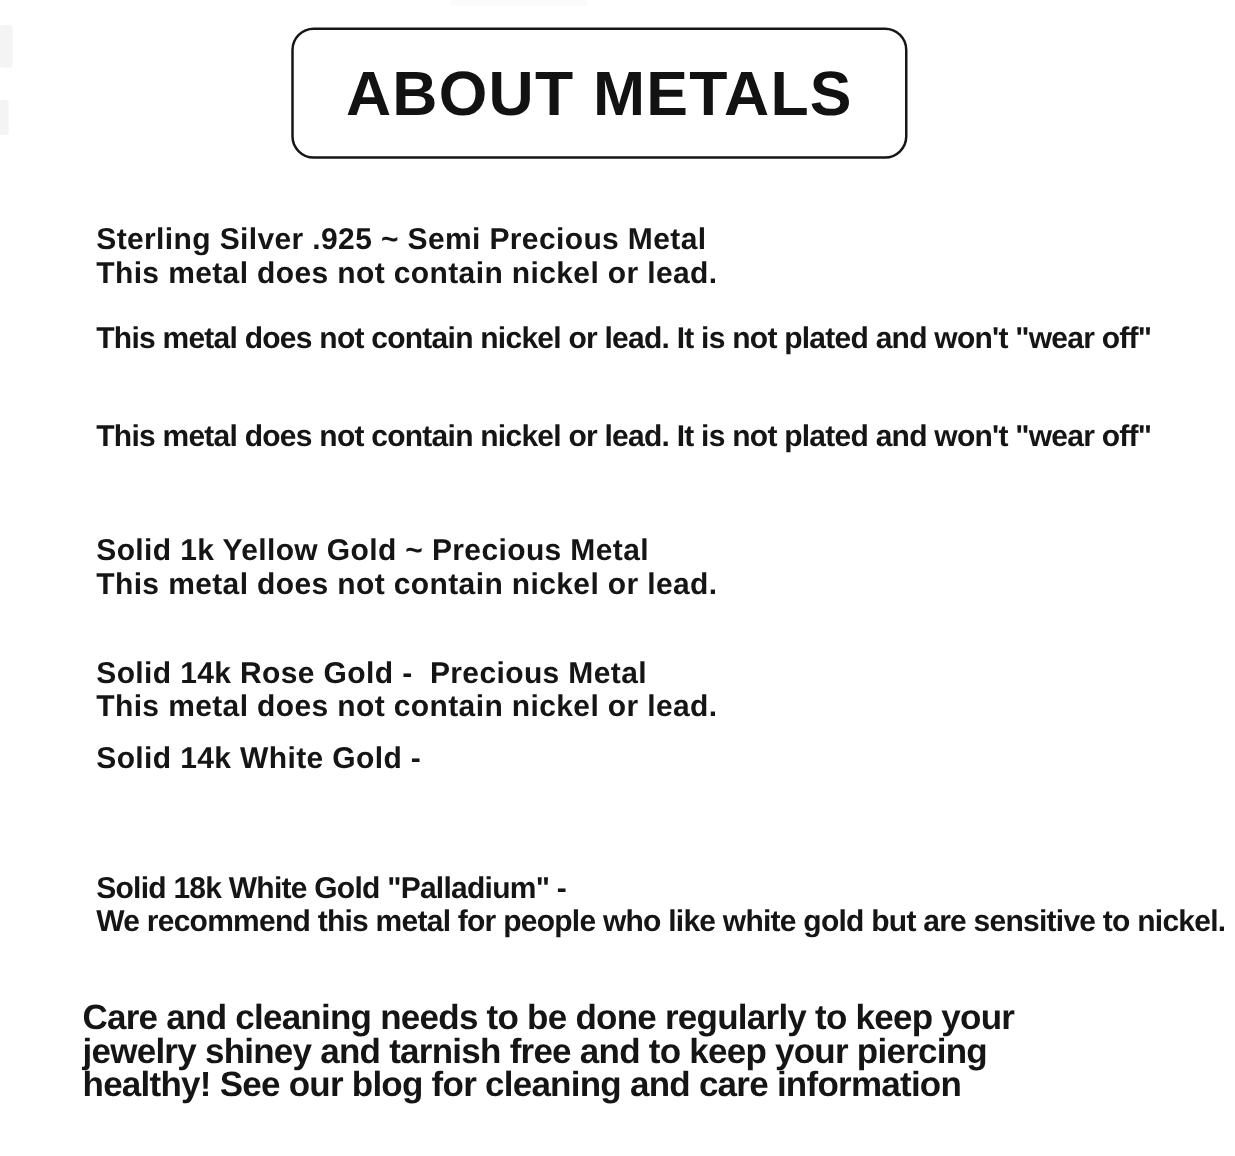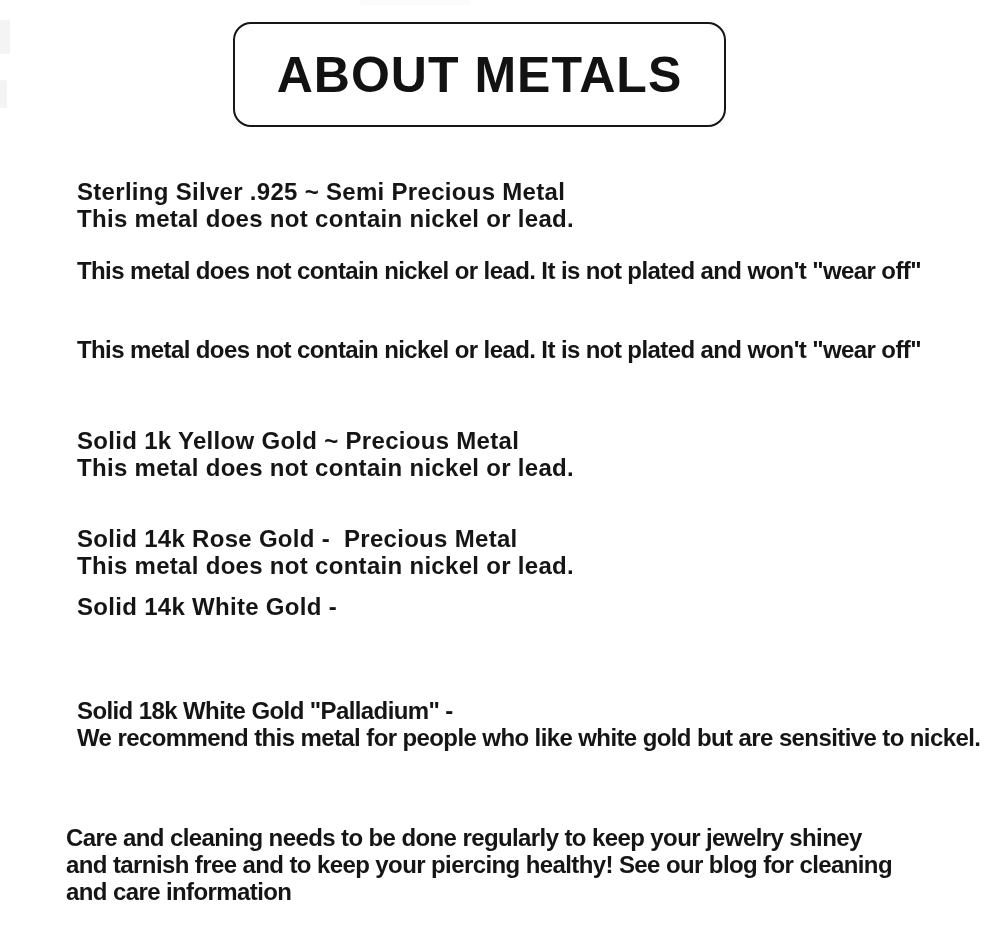--- a/index.html
+++ b/index.html
@@ -47,23 +47,23 @@
   .cond  { letter-spacing: -0.6px; }
   .s1 { top: 178px; }
   .s2 { top: 257px; }
   .s3 { top: 336px; }
   .s4 { top: 427px; }
   .s5 { top: 513px; margin-top: 12px; }
   .s6 { top: 593px; }
   .s7 { top: 697px; }
   .footer-note {
     position: absolute;
-    left: 66px; top: 824px;
+    left: 66px; top: 800px;
     width: 832px;
-    font-size: 24px;
+    font-size: 28px;
     font-weight: 700;
     line-height: 27px;
     letter-spacing: -0.6px;
     white-space: normal;
   }
   
   .artifact {
     position: absolute;
     background: #f4f4f4;
     border-radius: 2px;

